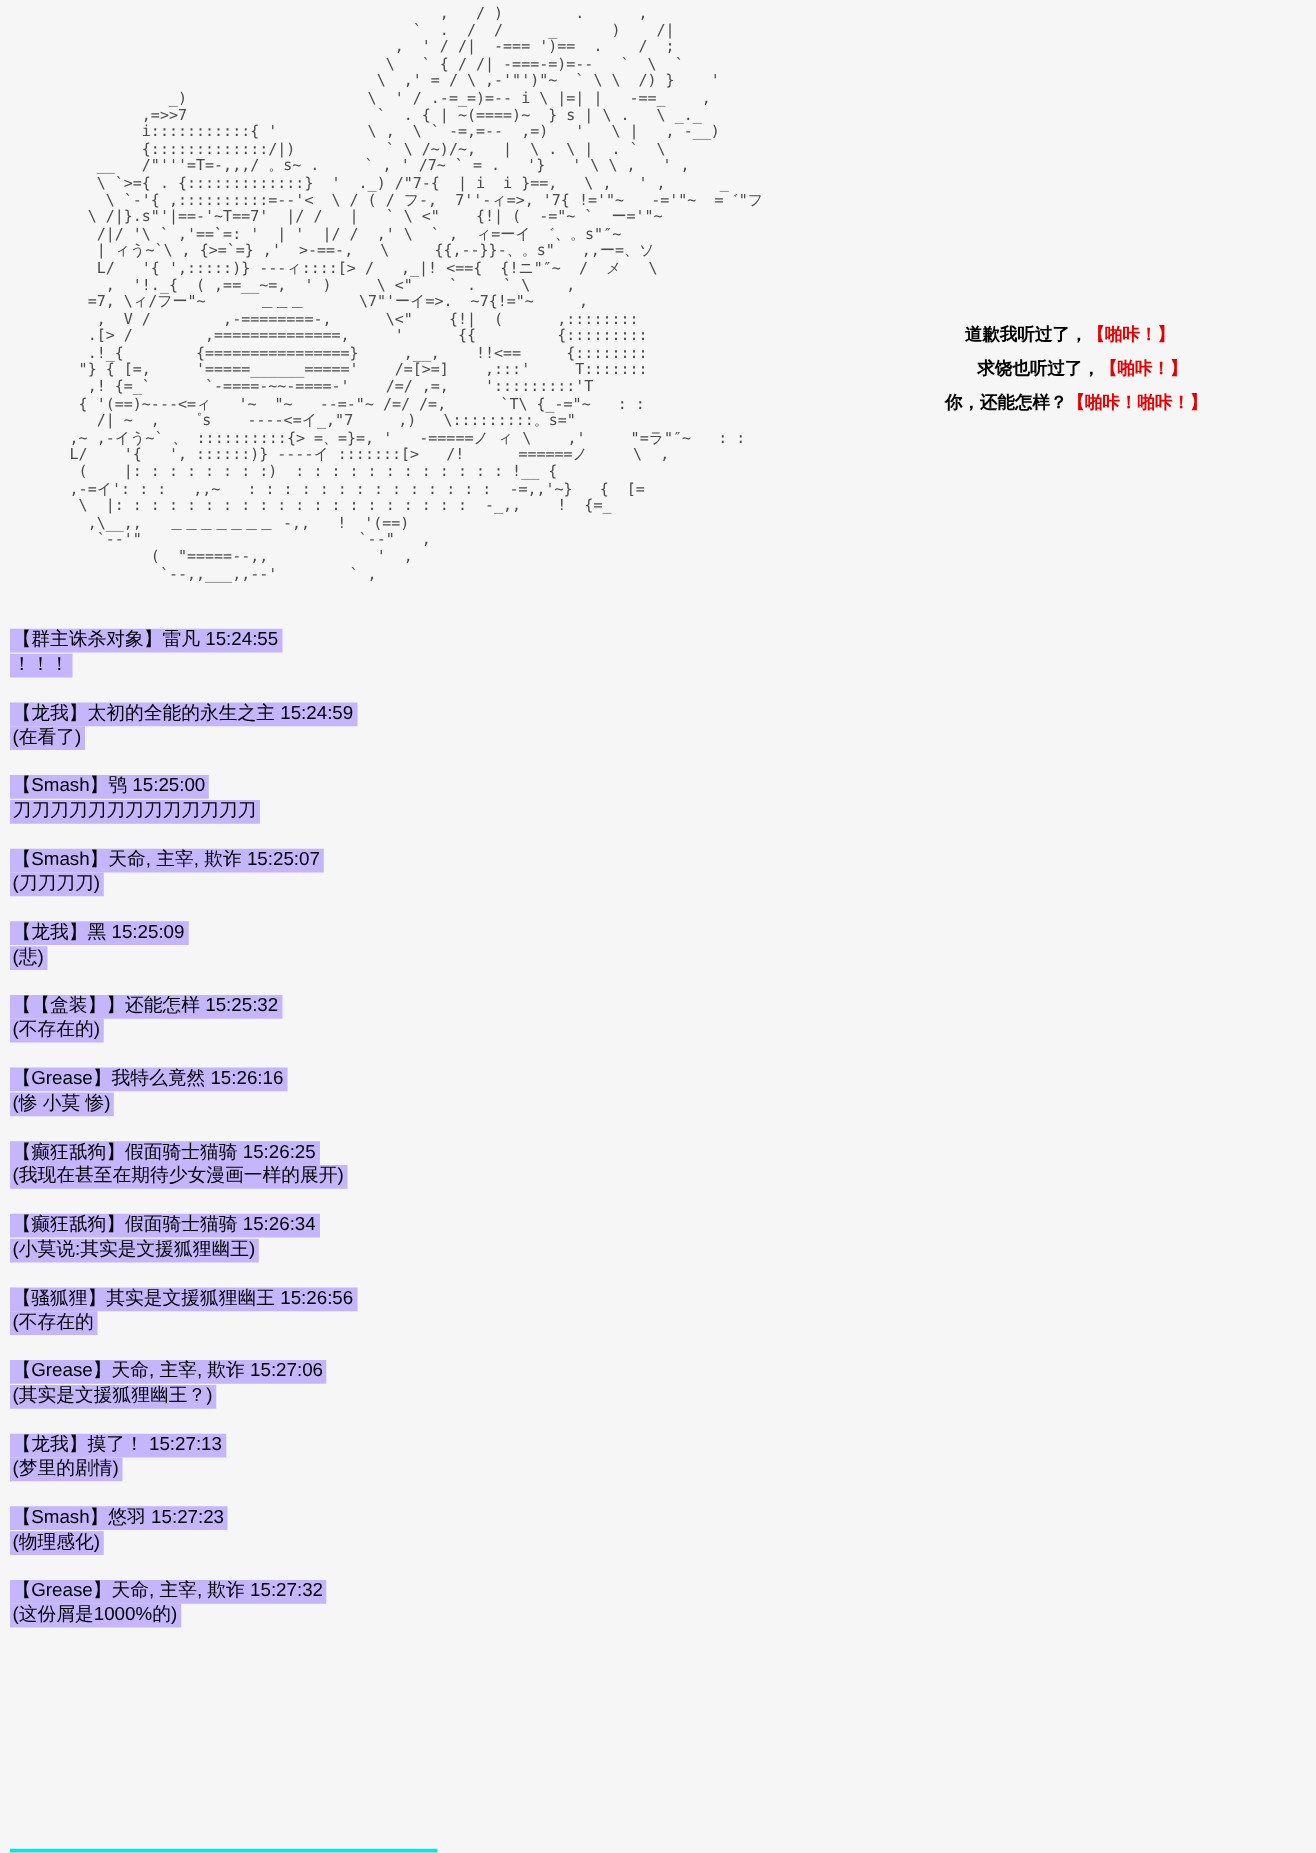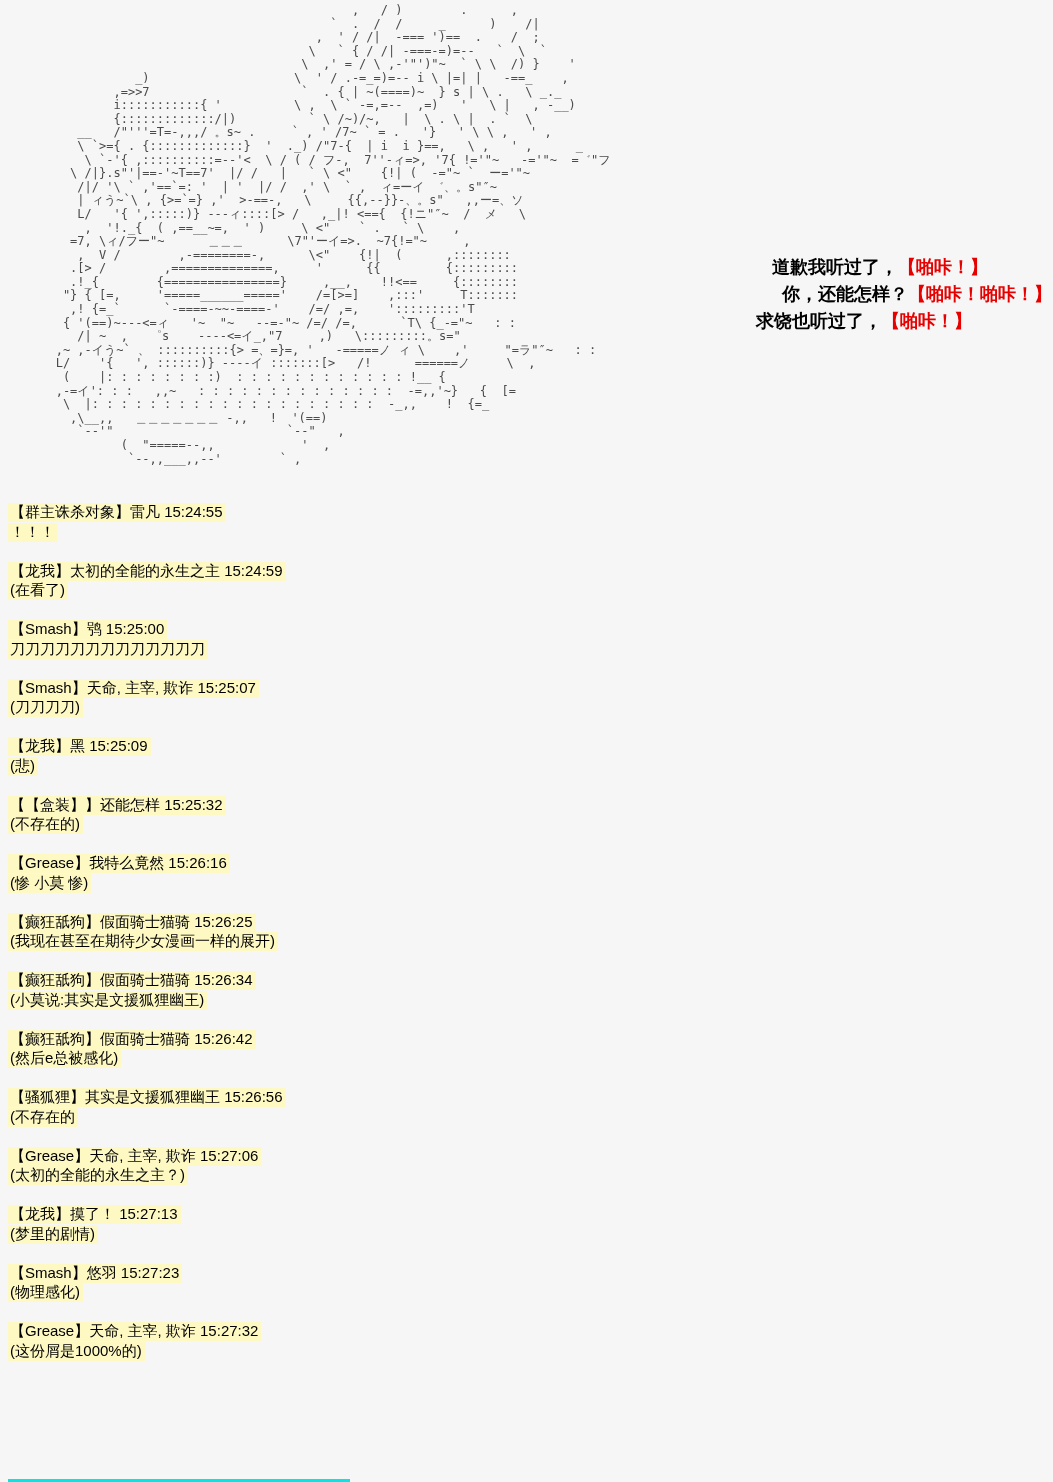--- a/index.html
+++ b/index.html
@@ -11,37 +11,37 @@
   
   .art{
     position:absolute;left:34px;top:4px;margin:0;
     font-family:"DejaVu Sans Mono",monospace;
     font-size:12px;line-height:13.6px;
     color:#4a4a4a;white-space:pre;letter-spacing:0;
   }
   
   .dialogue{
     position:absolute;left:756px;top:254px;width:296px;
-    font-size:18px;font-weight:bold;line-height:27px;
+    font-size:14px;font-weight:bold;line-height:27px;
     color:#000;white-space:nowrap;
   }
   .dialogue .row{display:block;}
   .dialogue .row:nth-child(1){margin-left:16px;}
   .dialogue .row:nth-child(2){margin-left:26px;}
   .dialogue .row:nth-child(3){margin-left:0;}
   .dialogue .shout{color:#e60000;}
   
   .chat{
     position:absolute;left:8px;top:503px;
     font-size:15px;color:#000;
   }
   .msg{height:39px;margin-bottom:19.5px;}
   .msg .line{height:19.5px;}
   .msg .hl{
-    background:#fef9c3;color:#000;
+    background:#c4b5fd;color:#000;
     padding:0 3px 1px 2px;display:inline-block;line-height:18px;
     white-space:nowrap;
   }
   
   .bottom-strip{
     position:absolute;left:8px;top:1479px;width:342px;height:3px;
     background:#00e8e8;
   }
 </style>
 </head>
@@ -79,22 +79,22 @@
     \  |: : : : : : : : : : : : : : : : : : : :  -_,,    !  {=_
      ,\__,,   ＿＿＿＿＿＿＿ -,,   !  '(==)
       `--'"                        `--"   ,
             (  "=====--,,            '  ,
              `--,,___,,--'        ` ,
 
 </pre>
 
 <div class="dialogue">
   <span class="row"><span>道歉我听过了，</span><span class="shout">【啪咔！】</span></span>
+  <span class="row"><span>求饶也听过了，</span><span class="shout">【啪咔！】</span></span>
   <span class="row"><span>你，还能怎样？</span><span class="shout">【啪咔！啪咔！】</span></span>
-  <span class="row"><span>求饶也听过了，</span><span class="shout">【啪咔！】</span></span>
 </div>
 
 <div class="chat">
   <div class="msg">
     <div class="line"><span class="hl">【群主诛杀对象】雷凡 15:24:55</span></div>
     <div class="line"><span class="hl">！！！</span></div>
   </div>
   <div class="msg">
     <div class="line"><span class="hl">【龙我】太初的全能的永生之主 15:24:59</span></div>
     <div class="line"><span class="hl">(在看了)</span></div>
@@ -121,30 +121,26 @@
   </div>
   <div class="msg">
     <div class="line"><span class="hl">【癫狂舐狗】假面骑士猫骑 15:26:25</span></div>
     <div class="line"><span class="hl">(我现在甚至在期待少女漫画一样的展开)</span></div>
   </div>
   <div class="msg">
     <div class="line"><span class="hl">【癫狂舐狗】假面骑士猫骑 15:26:34</span></div>
     <div class="line"><span class="hl">(小莫说:其实是文援狐狸幽王)</span></div>
   </div>
   <div class="msg">
-    <div class="line"><span class="hl">【癫狂舐狗】假面骑士猫骑 15:26:42</span></div>
-    <div class="line"><span class="hl">(然后e总被感化)</span></div>
-  </div>
-  <div class="msg">
     <div class="line"><span class="hl">【骚狐狸】其实是文援狐狸幽王 15:26:56</span></div>
     <div class="line"><span class="hl">(不存在的</span></div>
   </div>
   <div class="msg">
     <div class="line"><span class="hl">【Grease】天命, 主宰, 欺诈 15:27:06</span></div>
-    <div class="line"><span class="hl">(太初的全能的永生之主？)</span></div>
+    <div class="line"><span class="hl">(其实是文援狐狸幽王？)</span></div>
   </div>
   <div class="msg">
     <div class="line"><span class="hl">【龙我】摸了！ 15:27:13</span></div>
     <div class="line"><span class="hl">(梦里的剧情)</span></div>
   </div>
   <div class="msg">
     <div class="line"><span class="hl">【Smash】悠羽 15:27:23</span></div>
     <div class="line"><span class="hl">(物理感化)</span></div>
   </div>
   <div class="msg">

